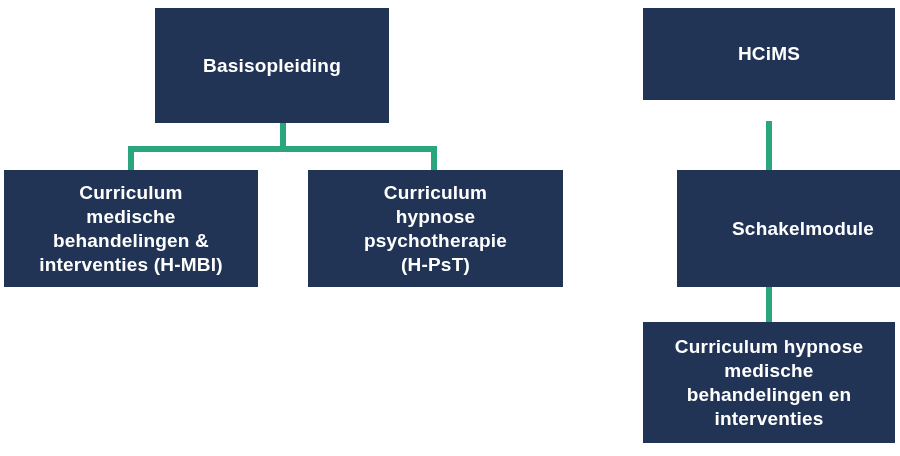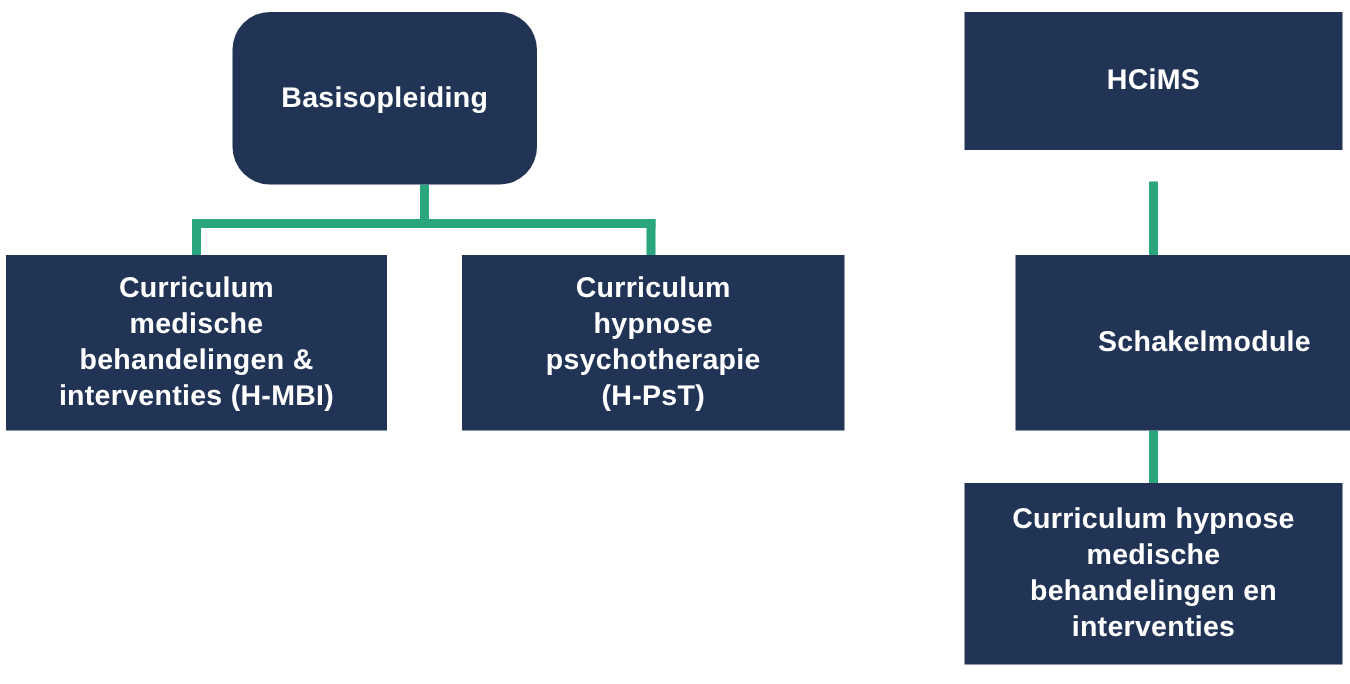--- a/index.html
+++ b/index.html
@@ -38,21 +38,21 @@
     white-space: pre-line;
     padding: 6px 10px;
     z-index: 2;
   }
   .connector {
     position: absolute;
     background: var(--connector);
     z-index: 1;
   }
   
-  #box-basisopleiding { left: 155px; top: 8px;   width: 203px; height: 115px; border-radius: 25px; }
+  #box-basisopleiding { left: 155px; top: 8px;   width: 234px; height: 115px; }
   #box-hmbi           { left: 4px;   top: 170px; width: 254px; height: 117px; }
   #box-hpst           { left: 308px; top: 170px; width: 255px; height: 117px; }
   
   #box-hcims          { left: 643px; top: 8px;   width: 252px; height: 92px; }
   #box-schakelmodule  { left: 643px; top: 170px; width: 252px; height: 117px; margin-left: 34px; }
   #box-chmbi          { left: 643px; top: 322px; width: 252px; height: 121px; }
   
   #conn-root-stub   { left: 280px; top: 123px; width: 6px;   height: 29px; }
   #conn-horizontal  { left: 128px; top: 146px; width: 309px; height: 6px; }
   #conn-drop-left   { left: 128px; top: 146px; width: 6px;   height: 24px; }

